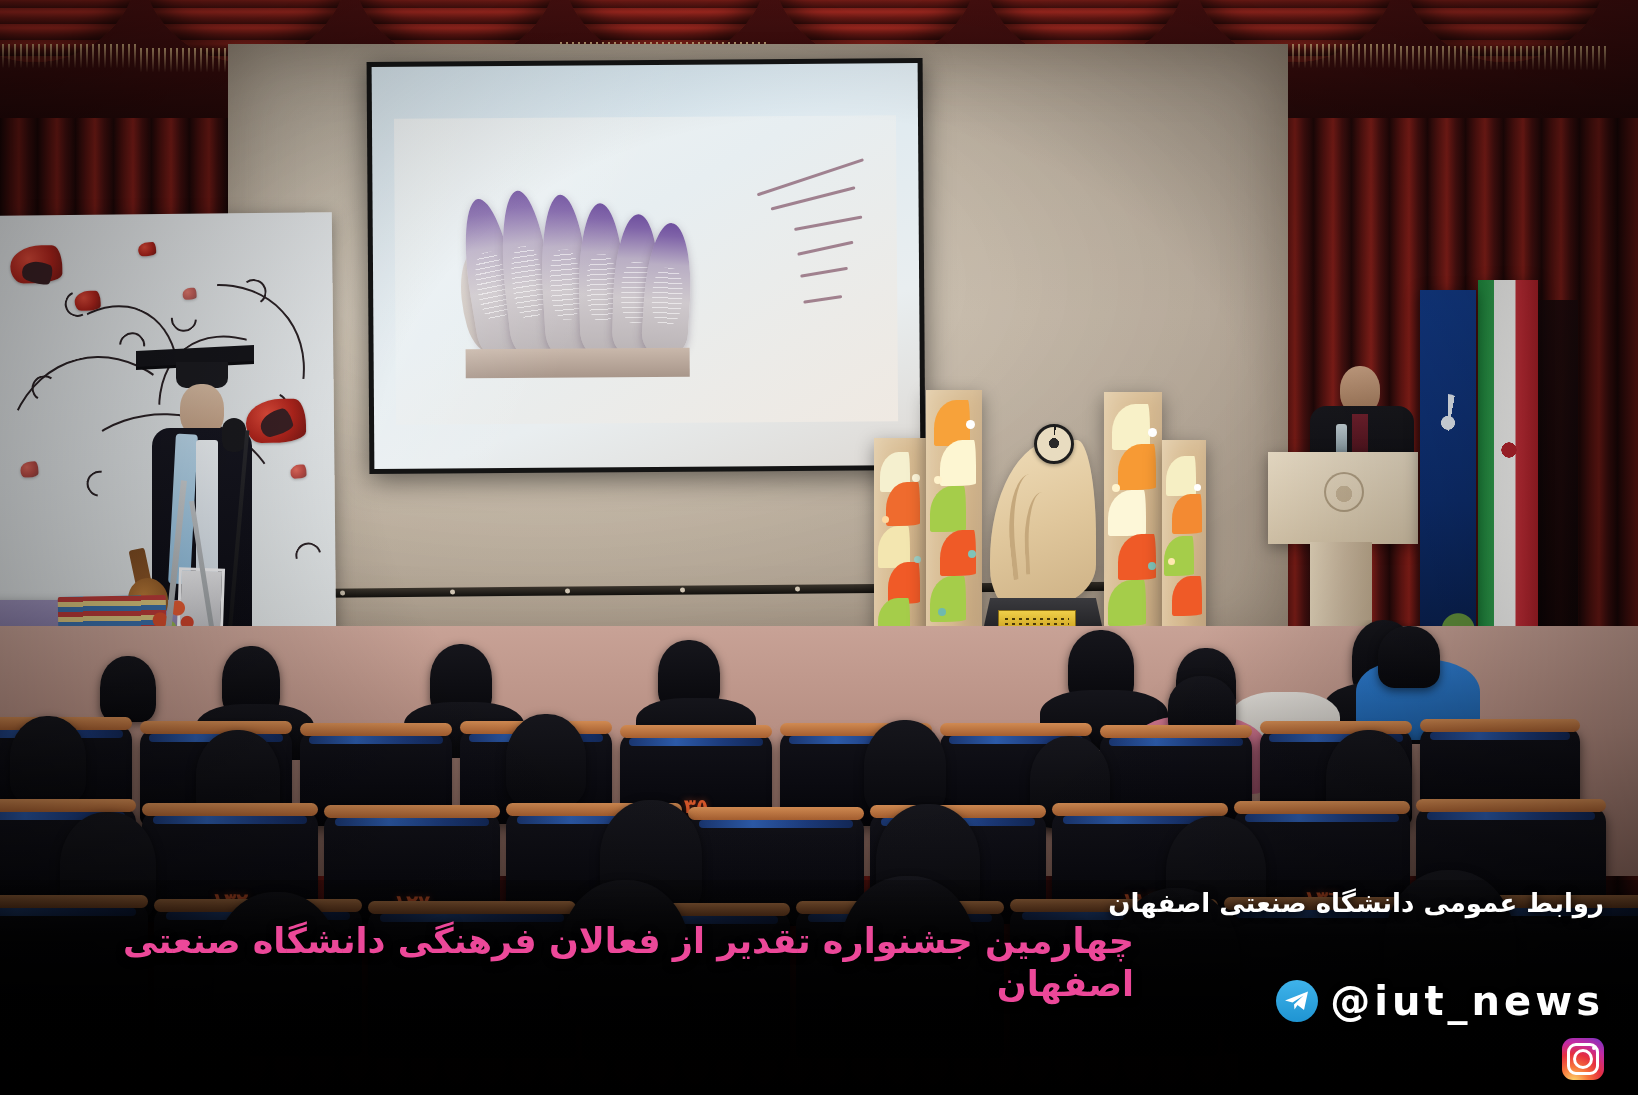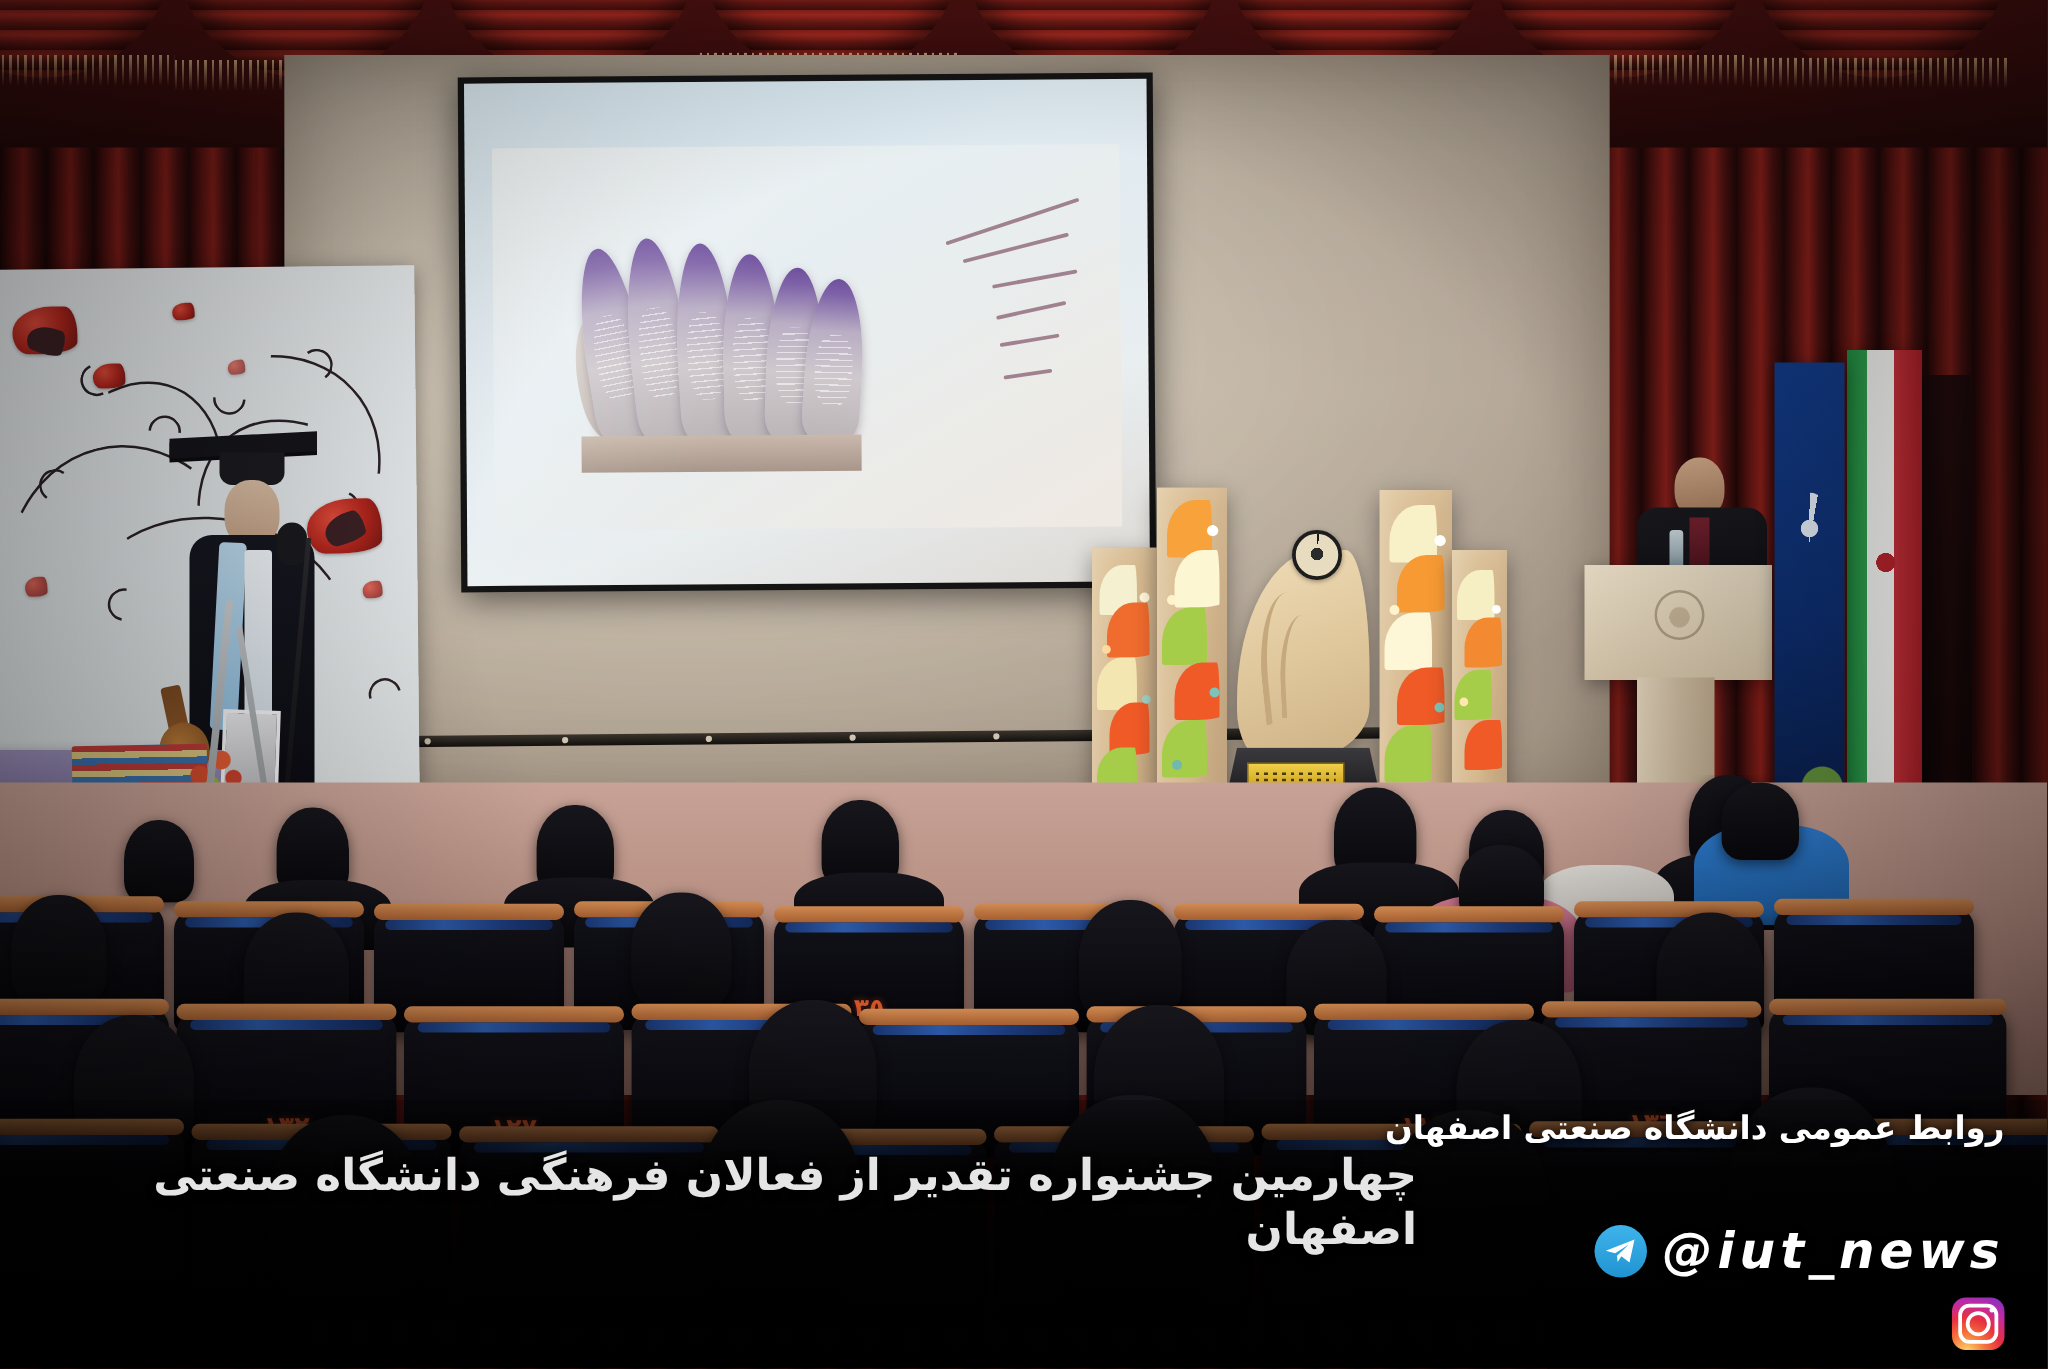--- a/index.html
+++ b/index.html
@@ -457,36 +457,36 @@
     position:absolute; left:0; right:0; bottom:0; height:215px;
     pointer-events:none;
   }
   .caption-scrim{
     position:absolute; inset:0;
     background:linear-gradient(180deg, rgba(0,0,0,.25) 0%, rgba(0,0,0,.80) 26%, rgba(0,0,0,.95) 55%, #000 100%);
   }
   .caption-title{
     position:absolute; right:auto; left:14px; bottom:88px;
     width:1120px; text-align:right;
-    color:#e5e5e5;
+    color:#ec4899;
     font-size:35px; font-weight:700; line-height:1.25;
     direction:rtl;
     text-shadow:0 2px 8px rgba(0,0,0,.95);
     font-family:"DejaVu Sans","Liberation Sans",sans-serif;
   }
   .pr-line{
     position:absolute; right:34px; top:8px;
     color:#fff; font-size:26px; font-weight:700; direction:rtl;
     text-shadow:0 2px 8px rgba(0,0,0,.9);
   }
   .social{
     position:absolute; right:34px; display:flex; align-items:center;
     gap:12px; direction:ltr;
   }
-  .social.tg{ top:98px;font-style:italic; }
+  .social.tg{ top:98px; }
   .social.ig{ top:158px; }
   .social .handle{
     color:#fff; font-size:40px; font-weight:700; letter-spacing:4px;
     font-family:"DejaVu Sans","Liberation Sans",sans-serif;
     text-shadow:0 2px 7px rgba(0,0,0,.9);
   }
   .icon-tg{
     width:42px; height:42px; border-radius:50%;
     background:linear-gradient(180deg,#3fb3ea,#1f94d2);
     position:relative; flex:0 0 auto;

